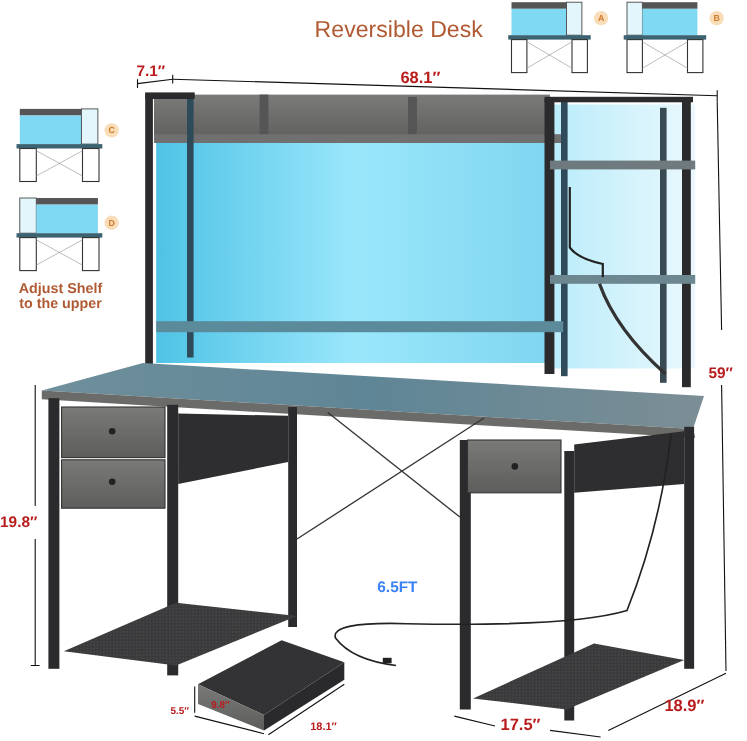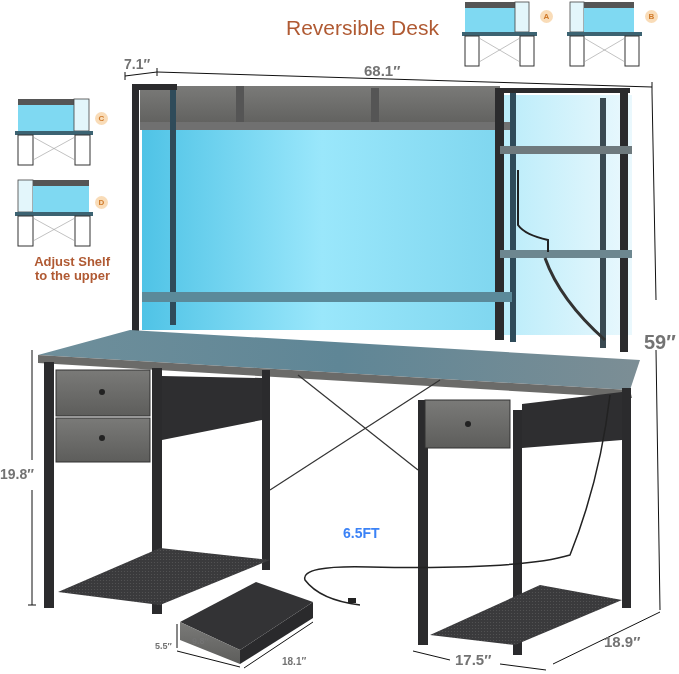--- a/index.html
+++ b/index.html
@@ -1,21 +1,21 @@
 <!DOCTYPE html>
 <html><head>
 <meta charset="utf-8">
 <style>
   * { margin: 0; padding: 0; box-sizing: border-box; }
   html, body { width: 679px; height: 674px; background: #ffffff; overflow: hidden; }
   body { position: relative; font-family: "Liberation Sans", sans-serif; }
   .abs { position: absolute; }
   .title { font-weight: normal; font-size: 21px; color: #b05a33; white-space: nowrap; }
-  .adjust { font-weight: bold; font-size: 13px; line-height: 14px; color: #b05a33; text-align: right; width: 110px; }
-  .dim { font-weight: bold; color: #737373; white-space: nowrap; }
+  .adjust { font-weight: bold; font-size: 13px; line-height: 14px; color: #b05a33; text-align: center; width: 110px; }
+  .dim { font-weight: bold; color: #b91c1c; white-space: nowrap; }
   .badge { width: 13px; height: 13px; border-radius: 50%; background: #f9dcb8; color: #d07a2a;
            font-size: 8px; font-weight: bold; display: flex; align-items: center; justify-content: center; }
   svg { position: absolute; left: 0; top: 0; }
 </style>
 </head>
 <body>
 
 <svg width="679" height="674" viewBox="0 0 679 674">
   <defs>
     <linearGradient id="glow" x1="0" y1="0" x2="1" y2="0">
@@ -172,20 +172,20 @@
 <div class="abs badge" style="left:95px; top:112px;">C</div>
 <div class="abs badge" style="left:95px; top:196px;">D</div>
 
 <div class="abs adjust" style="left:0px; top:255px;">
   <div>Adjust Shelf</div>
   <div>to the upper</div>
 </div>
 
 <div class="abs dim" style="left:124px; top:56px; font-size:14px;">7.1″</div>
 <div class="abs dim" style="left:364px; top:62px; font-size:15px;">68.1″</div>
-<div class="abs dim" style="left:644px; top:331px; font-size:20px;">59″</div>
+<div class="abs dim" style="left:644px; top:331px; font-size:14px;">59″</div>
 <div class="abs dim" style="left:0px; top:466px; font-size:14px;">19.8″</div>
 <div class="abs dim" style="left:343px; top:525px; font-size:14px; color:#3b82f6;">6.5FT</div>
 <div class="abs dim" style="left:155px; top:617px; font-size:9px;margin-top:24px;">5.5″</div>
 <div class="abs dim" style="left:192px; top:636px; font-size:9px;">9.8″</div>
 <div class="abs dim" style="left:282px; top:656px; font-size:10px;">18.1″</div>
 <div class="abs dim" style="left:455px; top:651px; font-size:15px;">17.5″</div>
 <div class="abs dim" style="left:604px; top:633px; font-size:15px;">18.9″</div>
 
 </body></html>

